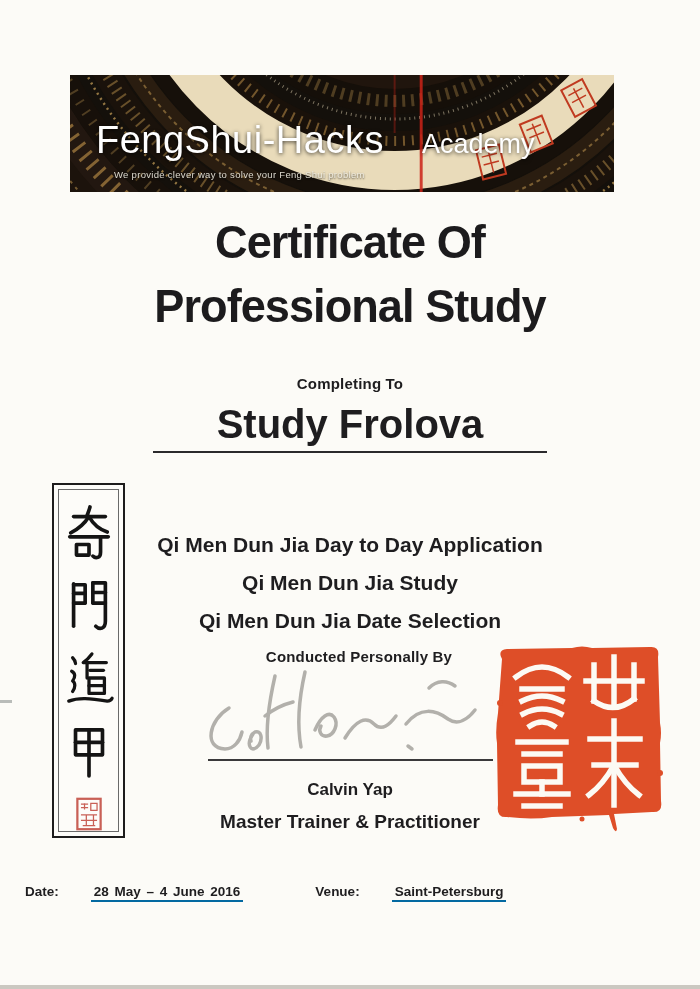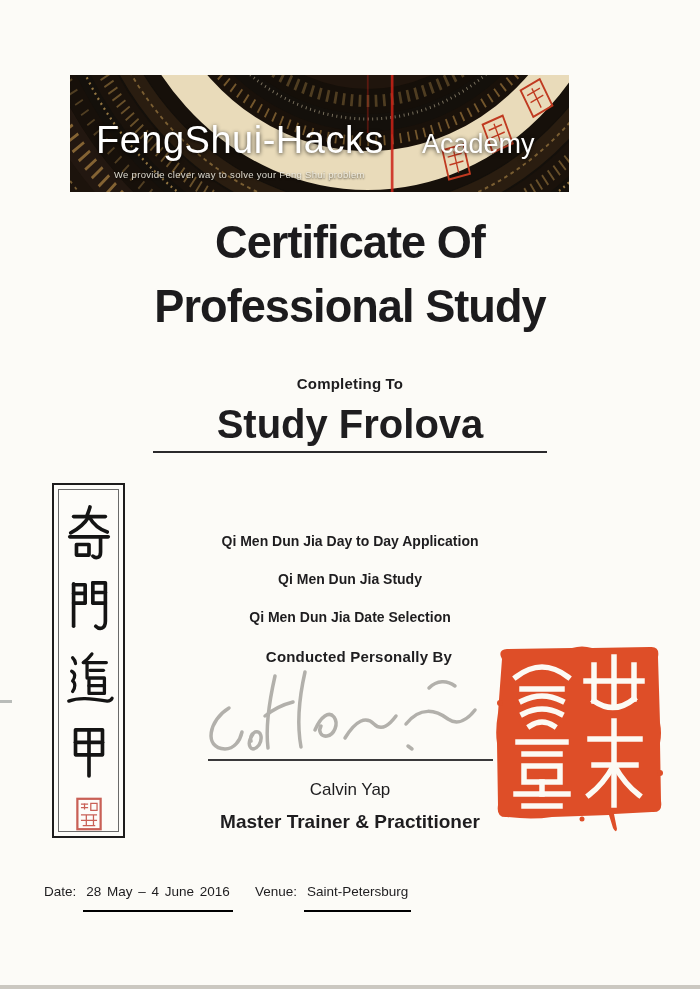--- a/index.html
+++ b/index.html
@@ -4,65 +4,65 @@
 <style>
   html,body{margin:0;padding:0;background:#e9e7e1;}
   *{box-sizing:border-box;}
   #cert{
     position:relative;width:700px;height:989px;margin:0 auto;
     background:#fcfbf7;overflow:hidden;
     font-family:"Liberation Sans", sans-serif;color:#1e1d1f;
   }
   .abs{position:absolute;}
   
-  #banner{left:70px;top:75px;width:499px;height:117px;overflow:hidden;text-decoration:underline;}
+  #banner{left:70px;top:75px;width:544px;height:117px;overflow:hidden;text-decoration:underline;}
   #banner svg.bg{position:absolute;left:0;top:0;width:100%;height:100%;}
   .banner-text-row{
     position:absolute;left:26px;top:44px;display:flex;align-items:baseline;gap:38px;
     color:#fff;text-shadow:0 1px 4px rgba(0,0,0,.75);white-space:nowrap;
   }
   .banner-title{font-size:38px;letter-spacing:.5px;}
   .banner-subtitle{font-size:27px;margin-top:8px;}
   .banner-tagline{
     position:absolute;left:28px;top:94px;font-size:9.5px;color:#efece1;opacity:.9;
     text-shadow:0 1px 2px rgba(0,0,0,.8);letter-spacing:.3px;margin-left:16px;
   }
   
   .center-text{left:0;width:700px;text-align:center;}
   #title-block{top:210px;font-weight:700;font-size:47px;line-height:64px;
     letter-spacing:-1px;transform:scaleX(.96);color:#1c1b1d;}
   .label-sm{font-weight:700;font-size:15px;letter-spacing:.2px;}
   #presented-to{top:375px;}
   #recipient{top:402px;font-weight:700;font-size:40px;letter-spacing:0;}
   #name-rule{left:153px;top:451px;width:394px;height:2px;background:#2b2a2c;}
   #for-completing{top:478px;}
-  .course{font-weight:700;font-size:14px;}
+  .course{font-weight:700;font-size:21px;}
   #course-0{top:533px;}
   #course-1{top:571px;}
   #course-2{top:609px;}
   #conducted-by{top:648px;padding-left:18px;}
   #sig-svg{left:195px;top:658px;width:300px;height:100px;}
   #sig-rule{left:208px;top:759px;width:285px;height:2px;background:#3a393b;}
-  #signer-name{top:780px;font-weight:400;font-size:17px;}
+  #signer-name{top:780px;font-weight:700;font-size:17px;}
   #signer-title{top:811px;font-weight:700;font-size:19px;}
   
   #big-seal{left:492px;top:643px;width:174px;height:198px;}
   
   #panel{left:52px;top:483px;width:73px;height:355px;background:#fdfcf9;
     border:2.5px solid #1d1c1c;padding:4px;}
   #panel-inner{width:100%;height:100%;border:1px solid #6a6a6a;
     display:flex;flex-direction:column;align-items:center;
     justify-content:flex-start;padding-top:12px;gap:13px;}
   .cal-char{width:52px;height:60px;flex:0 0 auto;}
   #panel-seal{width:28px;height:36px;margin-top:3px;}
   
-  #footer{left:44px;top:884px;display:flex;align-items:baseline;
-    font-weight:400;font-size:13.5px;white-space:nowrap;}
+  #footer{left:25px;top:884px;display:flex;align-items:baseline;
+    font-weight:700;font-size:13.5px;white-space:nowrap;gap:25px;}
   .f-label{margin-right:7px;}
-  .f-underline{border-bottom:2px solid #000000;padding:0 3px 11px 3px;word-spacing:2px;}
+  .f-underline{border-bottom:2px solid #0369a1;padding:0 3px 1px 3px;word-spacing:2px;}
   .f-gap{width:22px;}
   
   #scan-bottom{left:0;top:985px;width:700px;height:4px;background:#cbc8c1;}
   #scan-dash{left:0;top:700px;width:12px;height:3px;background:#b9bcb9;}
 </style>
 </head>
 <body>
 
 <div id="cert">
 

